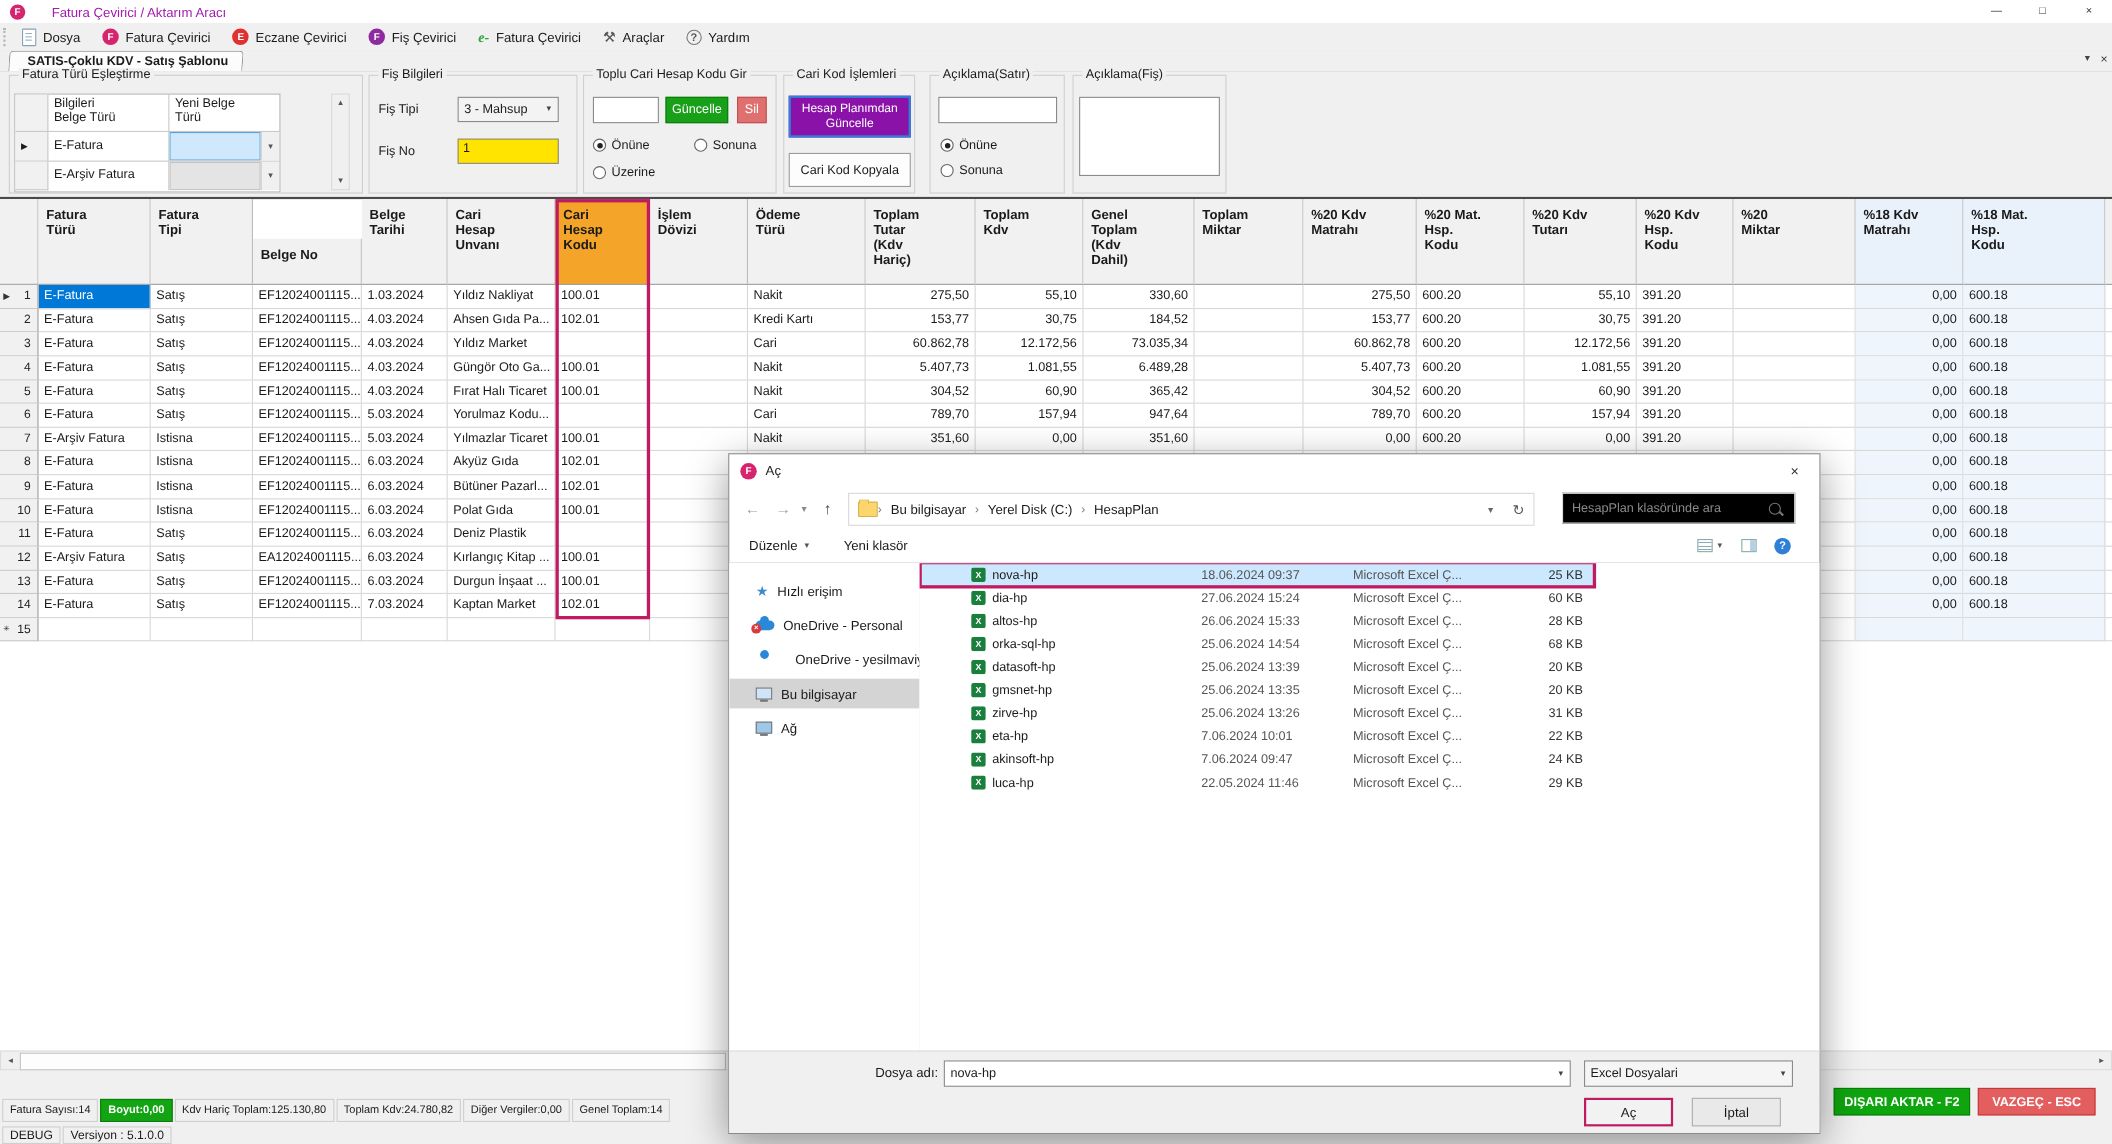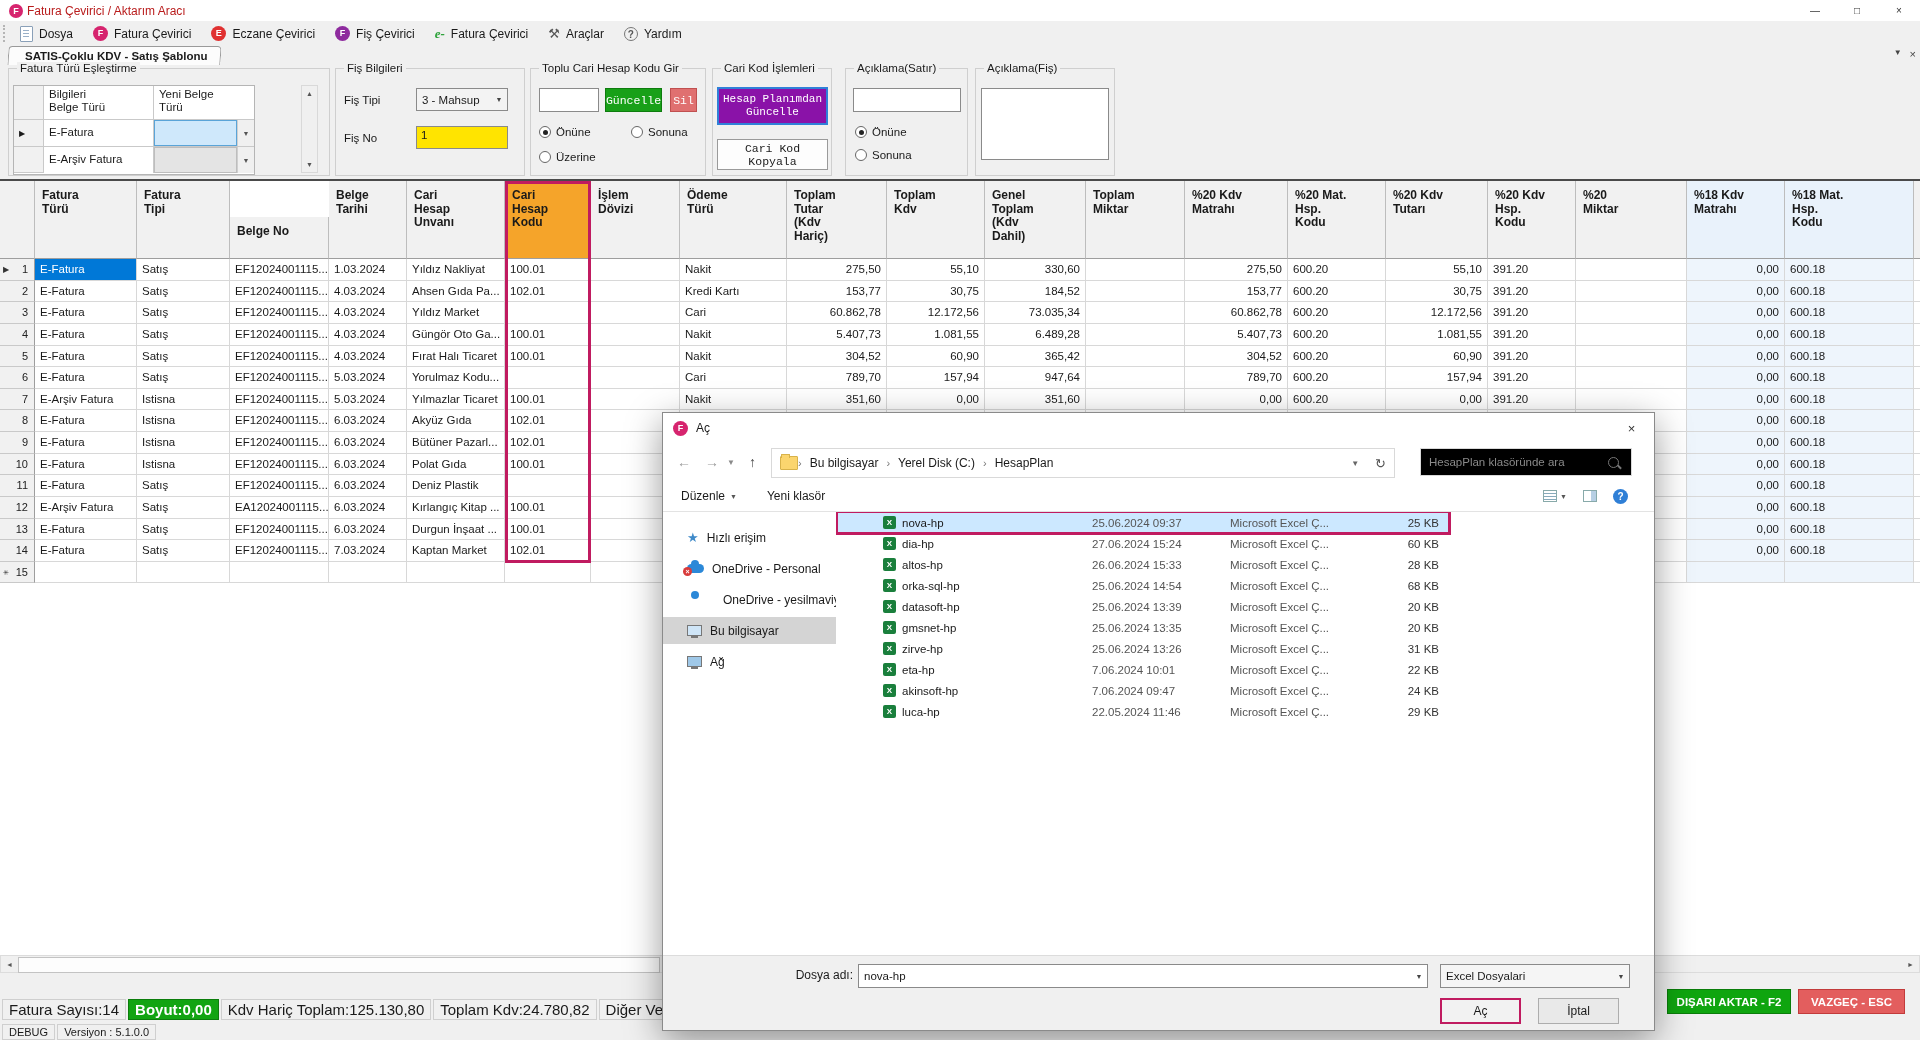--- a/index.html
+++ b/index.html
@@ -2,21 +2,21 @@
 <html><head>
 <meta charset="utf-8">
 <style>
   html,body{margin:0;padding:0;background:#444;}
   #app{position:relative;width:1920px;height:1040px;background:#f0f0f0;overflow:hidden;
        font-family:"Liberation Sans",sans-serif;color:#1a1a1a;-webkit-font-smoothing:antialiased;}
   
   .titlebar{position:absolute;left:0;top:0;width:1920px;height:21px;background:#fff;display:flex;align-items:center;}
   .appico{width:14px;height:14px;border-radius:50%;background:#d6246e;color:#fff;font:bold 9px/14px "Liberation Sans",sans-serif;
           text-align:center;margin-left:9px;}
-  .wtitle{font-size:12px;color:#b91c1c;margin-left:4px;}
+  .wtitle{font-size:12px;color:#a21caf;margin-left:24px;}
   .winctrl{margin-left:auto;display:flex;height:21px;}
   .winbtn{width:42px;height:21px;display:flex;align-items:center;justify-content:center;font-size:10px;color:#333;cursor:pointer;}
   
   .menubar{position:absolute;left:0;top:21px;width:1920px;height:25px;background:#f0f0f0;display:flex;align-items:center;border-bottom:1px solid #e3e3e3;}
   .grip{width:5px;height:17px;margin-left:3px;border-left:2px dotted #b5b5b5;}
   .menu-item{display:flex;align-items:center;gap:6px;font-size:12px;padding:0 10px;height:25px;cursor:pointer;}
   .mico-circle{width:15px;height:15px;border-radius:50%;color:#fff;font:bold 9px/15px "Liberation Sans",sans-serif;text-align:center;display:inline-block;}
   .mico-doc{width:11px;height:14px;background:#fff;border:1px solid #8aa0b8;border-radius:1px;position:relative;}
   .mico-doc::after{content:"";position:absolute;left:2px;top:3px;width:6px;height:1px;background:#9ab0c8;box-shadow:0 3px 0 #9ab0c8,0 6px 0 #9ab0c8;}
   .mico-efat{color:#2fa33c;font:italic bold 13px/15px "Liberation Serif",serif;}
@@ -45,21 +45,21 @@
   .vscroll{position:absolute;width:17px;background:#f0f0f0;border:1px solid #d9d9d9;box-sizing:border-box;}
   .vsbtn{height:15px;display:flex;align-items:center;justify-content:center;font-size:7px;color:#555;}
   .vsbtn.bottom{position:absolute;bottom:0;left:0;right:0;}
   .lbl{position:absolute;font-size:11.5px;white-space:nowrap;}
   .combo{position:absolute;background:#fff;border:1px solid #8a8a8a;display:flex;align-items:center;font-size:11.5px;box-sizing:border-box;}
   .combo .ctext{padding-left:5px;flex:1;overflow:hidden;white-space:nowrap;}
   .combo .ca{width:16px;text-align:center;color:#444;font-size:7px;}
   .tinput{position:absolute;background:#fff;border:1px solid #8a8a8a;box-sizing:border-box;font-size:11.5px;padding:2px 4px;}
   .yellow{background:#ffe400;}
   .btn{position:absolute;display:flex;align-items:center;justify-content:center;text-align:center;font-size:11.5px;
-       border:1px solid #9a9a9a;background:#efefef;box-sizing:border-box;cursor:pointer;font-family:Liberation Mono, monospace;}
+       border:1px solid #9a9a9a;background:#efefef;box-sizing:border-box;cursor:pointer;}
   .btn-green{background:#18a018;color:#fff;border-color:#0e7c0e;}
   .btn-red{background:#e07070;color:#fff;border-color:#c05050;}
   .btn-purple{background:#8a12a8;color:#fff;border:2px solid #2f80d8;font-size:11px;line-height:13px;}
   .rad{position:absolute;display:flex;align-items:center;gap:5px;font-size:11.5px;cursor:pointer;}
   .rb{width:12px;height:12px;border-radius:50%;border:1px solid #666;background:#fff;position:relative;box-sizing:border-box;}
   .rad.on .rb::after{content:"";position:absolute;left:2.5px;top:2.5px;width:5px;height:5px;background:#222;border-radius:50%;}
   
   .grid{position:absolute;left:0;top:179px;width:1920px;height:776px;background:#fff;border-top:2px solid #4a4a4a;overflow:hidden;}
   .ghrow{display:flex;height:78px;}
   .gh{box-sizing:border-box;border-right:1px solid #bdbdbd;border-bottom:1px solid #9e9e9e;background:#f1f1f1;
@@ -75,21 +75,21 @@
   .ind{background:#f1f1f1;border-right:1px solid #9e9e9e;border-bottom:1px solid #c9c9c9;text-align:right;
        padding:0 6px 0 0;font-size:11px;color:#222;position:relative;box-sizing:border-box;line-height:21px;}
   .ind .mark{position:absolute;left:3px;top:0;font-size:8px;color:#333;}
   .colhl{position:absolute;left:505px;top:0;width:86px;height:382px;border:3px solid #c01b60;box-sizing:border-box;pointer-events:none;}
   
   .hscroll{position:absolute;left:0;top:955px;width:1920px;height:18px;background:#f0f0f0;border:1px solid #dcdcdc;box-sizing:border-box;}
   .hs-arrow{position:absolute;top:0;width:17px;height:16px;display:flex;align-items:center;justify-content:center;font-size:7px;color:#555;cursor:pointer;}
   .hs-thumb{position:absolute;left:17px;top:1px;width:640px;height:14px;background:#fdfdfd;border:1px solid #c3c3c3;cursor:pointer;}
   
   .statusbar{position:absolute;left:0;top:996px;width:1920px;height:26px;display:flex;align-items:center;gap:2px;padding-left:2px;box-sizing:border-box;}
-  .sc{border:1px solid #cfcfcf;padding:2px 6px;font-size:15px;background:#f0f0f0;white-space:nowrap;height:15px;line-height:15px;}
+  .sc{border:1px solid #cfcfcf;padding:2px 6px;font-size:10px;background:#f0f0f0;white-space:nowrap;height:15px;line-height:15px;}
   .sc.green{background:#12a412;color:#fff;font-weight:bold;border-color:#0c7d0c;}
   .bigbtn{position:absolute;height:25px;display:flex;align-items:center;justify-content:center;font-size:11.5px;font-weight:bold;
           color:#fff;cursor:pointer;box-sizing:border-box;}
   .bigbtn.exp{left:1667px;top:989px;width:124px;background:#0fa50f;border:1px solid #0a7d0a;}
   .bigbtn.vaz{left:1798px;top:989px;width:107px;background:#e35e5e;border:1px solid #c23b3b;}
   .bottombar{position:absolute;left:0;top:1023px;width:1920px;height:17px;background:#f0f0f0;display:flex;gap:2px;padding-left:2px;align-items:center;}
   .bc{border:1px solid #cfcfcf;padding:0 6px;font-size:11px;background:#f0f0f0;height:14px;line-height:14px;}
   
   .dialog{position:absolute;left:662px;top:412px;width:993px;height:619px;background:#fff;border:1px solid #8a8a8a;
           box-shadow:0 10px 34px rgba(0,0,0,.4);box-sizing:border-box;z-index:50;}
@@ -798,21 +798,21 @@
           <span>Ağ</span>
         </div>
       </div>
     <div class="dlist">
       <div id="file-rows">
           <div class="frow selected">
             <div class="fc name" style="width: 255px; flex: 0 0 auto;">
               <span class="xl">X</span>
               <span>nova-hp</span>
             </div>
-            <div class="fc dim" style="width: 138px; flex: 0 0 auto;">25.06.2024 09:37</div>
+            <div class="fc dim" style="width: 138px; flex: 0 0 auto;">18.06.2024 09:37</div>
             <div class="fc dim" style="width: 124px; flex: 0 0 auto;">Microsoft Excel Ç...</div>
             <div class="fc size" style="width: 95px; flex: 0 0 auto;">25 KB</div>
           </div>
           <div class="frow">
             <div class="fc name" style="width: 255px; flex: 0 0 auto;">
               <span class="xl">X</span>
               <span>dia-hp</span>
             </div>
             <div class="fc dim" style="width: 138px; flex: 0 0 auto;">27.06.2024 15:24</div>
             <div class="fc dim" style="width: 124px; flex: 0 0 auto;">Microsoft Excel Ç...</div>

